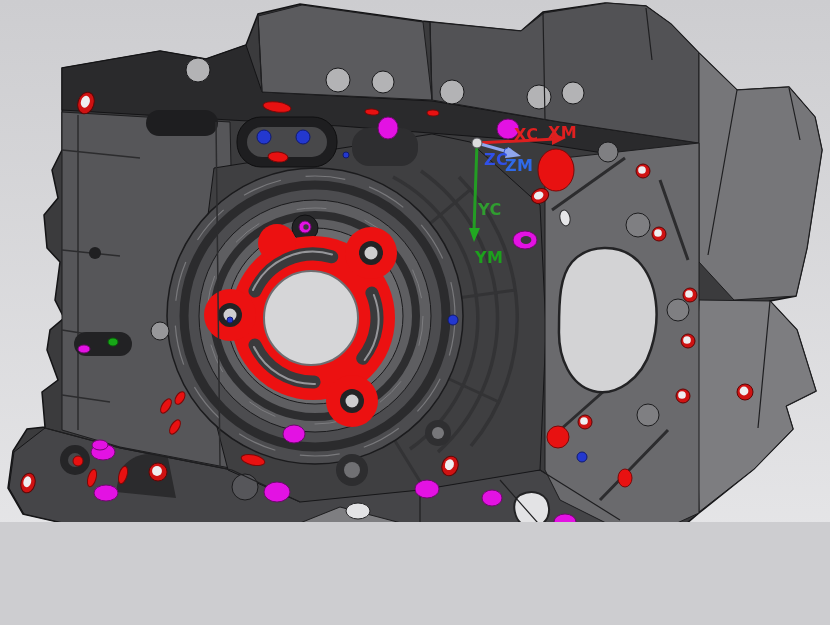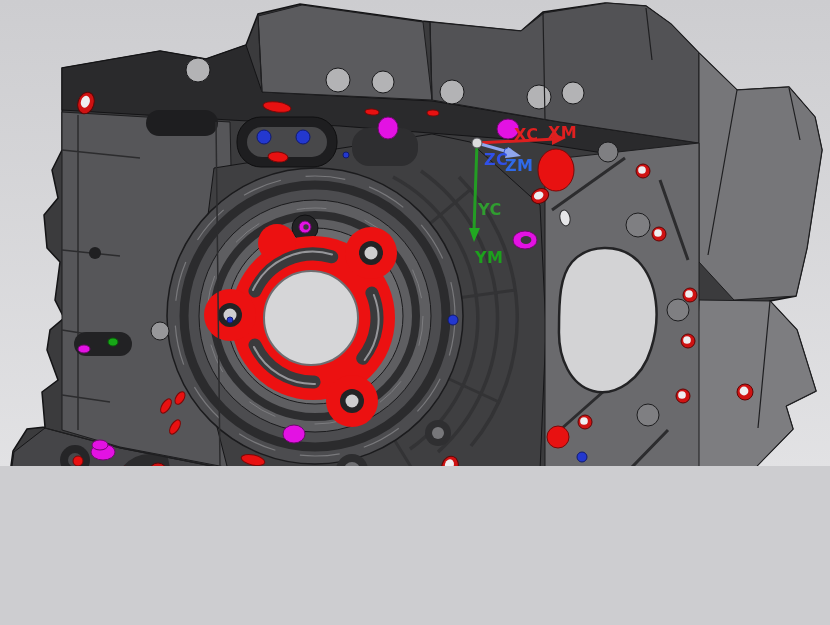--- a/index.html
+++ b/index.html
@@ -1,16 +1,16 @@
 <!DOCTYPE html>
 <html><head>
 <meta charset="utf-8">
 <style>
   html,body{margin:0;padding:0;background:#cdcdd0;}
-  .stage{width:830px;height:466px;overflow:hidden;position:relative;
+  .stage{width:830px;height:522px;overflow:hidden;position:relative;
          font-family:"DejaVu Sans","Liberation Sans",sans-serif;}
   svg{display:block;}
   text.axis-label{font-family:"DejaVu Sans","Liberation Sans",sans-serif;
                   font-size:16px;font-weight:bold;letter-spacing:0.5px;}
 </style>
 </head>
 <body>
 
 <div class="stage">
 <svg width="830" height="625" viewBox="0 0 830 625">

